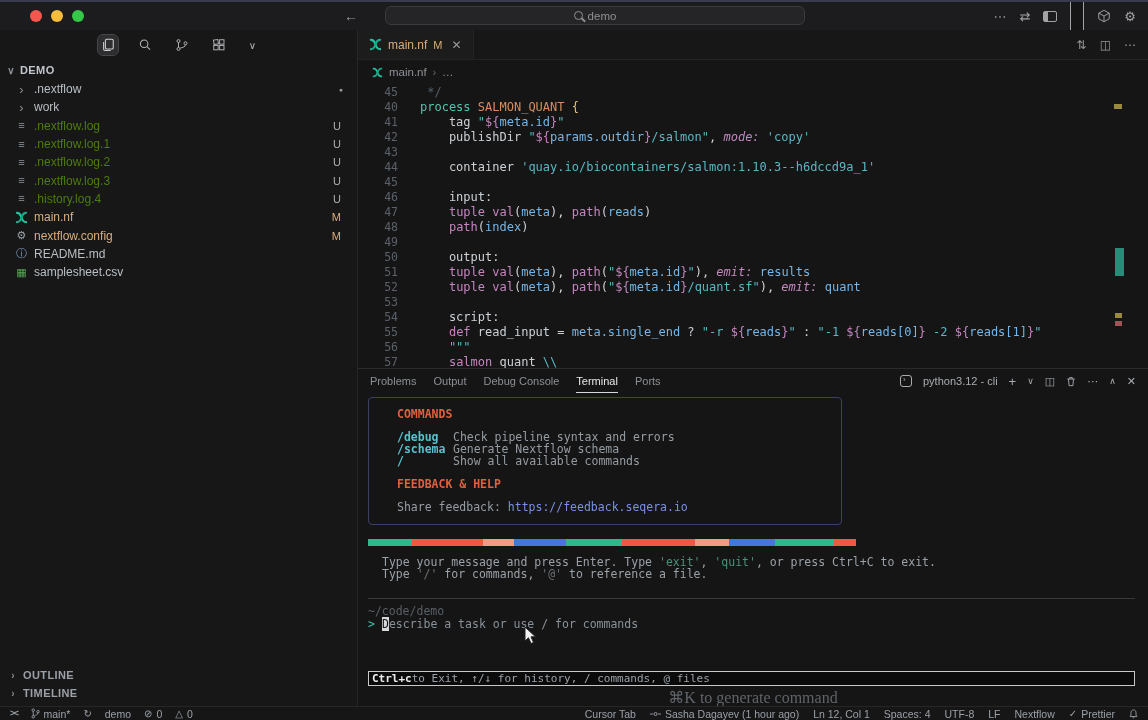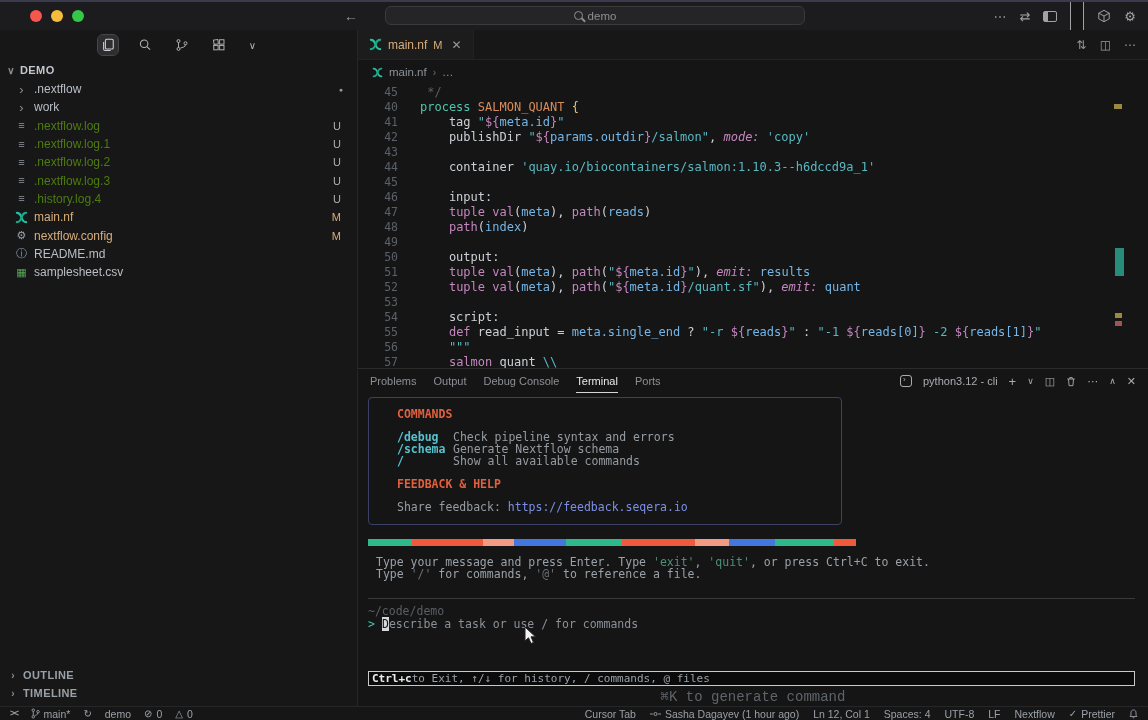--- a/index.html
+++ b/index.html
@@ -86,32 +86,32 @@
   .term-box{position:absolute;left:10px;top:4px;width:474px;height:128px;border:1px solid #3c4066;border-radius:4px;
             padding:10px 0 0 28px;line-height:12px;}
   .t-hdr{color:#e0603f;font-weight:bold;}
   .cmd-row{display:flex;height:12px;}
   .c-cmd{color:#56c2ce;font-weight:bold;width:56px;flex:none;}
   .t-desc{color:#959ca3;}
   .t-link{color:#7b8fe6;}
   .mb11{margin-bottom:11px;} .mt11{margin-top:11px;}
   .gradient-bar{position:absolute;left:10px;top:146px;width:488px;height:7px;display:flex;}
   .gseg{height:100%;}
-  .hints{position:absolute;left:18px;top:163px;line-height:12px;}
+  .hints{position:absolute;left:24px;top:163px;line-height:12px;}
   .h-t{color:#9aa1a8}.h-g{color:#4e8f78}.h-d{color:#6a6f75}.h-b{color:#e8eaec;font-weight:bold}
   .t-divider{position:absolute;left:10px;right:13px;top:205px;height:1px;background:#3a3a3a;}
   .t-cwd{position:absolute;left:10px;top:211px;color:#595f66;}
   .prompt-line{position:absolute;left:10px;top:224px;display:flex;}
   .p-char{color:#3fc1b0;margin-right:7px;}
   .p-cursor{background:#d6d8da;color:#151515;}
   .p-text{color:#8a9199;}
   .input-box{position:absolute;left:10px;right:13px;top:278px;height:15px;border:1px solid #c9c9c9;background:#0b0b0b;
              display:flex;align-items:center;padding-left:3px;font-size:11px;line-height:13px;}
-  .gen-hint{position:absolute;left:0;right:0;top:295px;text-align:center;color:#5f646a;font-size:14px;
-            font-family:Liberation Mono, monospace;}
+  .gen-hint{position:absolute;left:0;right:0;top:295px;text-align:center;color:#5f646a;font-size:16px;
+            font-family:Liberation Serif, serif;}
 
   
   .statusbar{position:absolute;bottom:0;left:0;right:0;height:14px;background:#161616;border-top:1px solid #262626;
              display:flex;align-items:center;padding:0 10px;font-size:10.5px;color:#9aa0a8;}
   .sb-left{display:flex;align-items:center;gap:13px;}
   .sb-right{margin-left:auto;display:flex;align-items:center;gap:14px;}
   .sb-item{display:inline-flex;align-items:center;gap:4px;white-space:nowrap;}
   .sb-ic{font-size:10px;}
   .ic-remote{font-size:9px;letter-spacing:-1.5px;font-weight:bold;}
 

